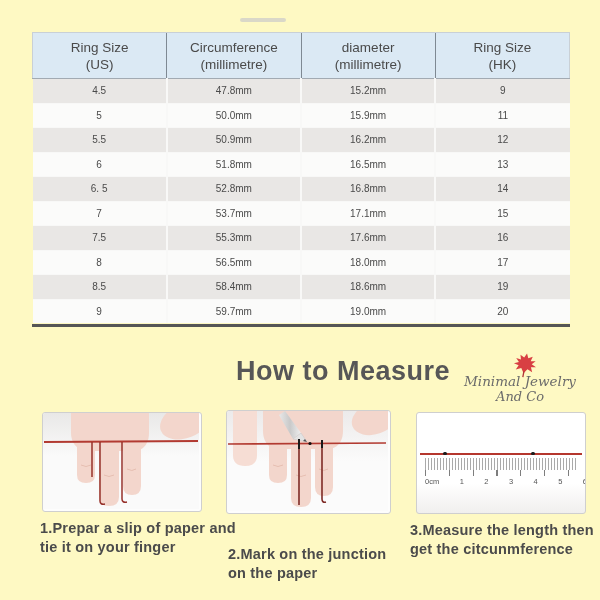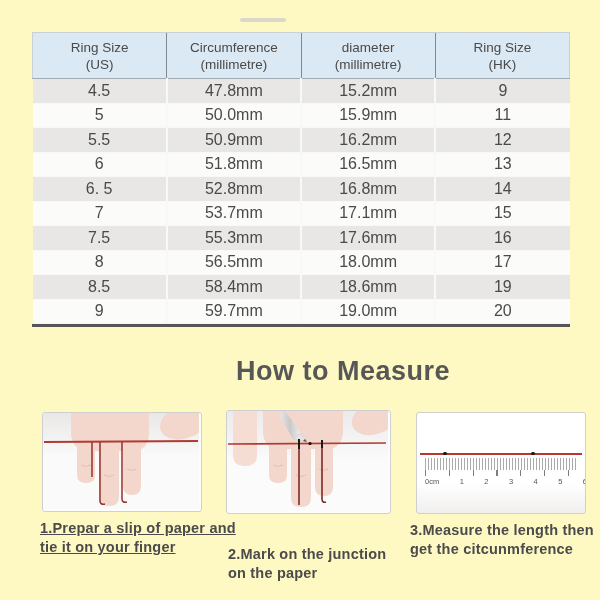--- a/index.html
+++ b/index.html
@@ -18,21 +18,21 @@
   thead th{
     background:#dbe9f4;
     font-size:13.5px;font-weight:normal;color:#4a4a4a;
     padding:6px 0 5px 0;line-height:17px;
     border-top:1px solid #c9d0d6;border-bottom:1px solid #a2aab2;
   }
   thead th:not(:first-child){border-left:1.5px solid #7e8993;}
   thead th:first-child{border-left:1px solid #c9d0d6;}
   thead th:last-child{border-right:1px solid #c9d0d6;}
   tbody td{
-    text-align:center;font-size:16px;height:23.5px;padding:0;
+    text-align:center;font-size:10px;height:23.5px;padding:0;
     border-top:1.5px solid #f8f8f7;
   }
   tbody td:not(:first-child){border-left:2px solid #f8f8f7;text-align:center;}
   tbody tr.gray td{background:#e9e7e5;}
   tbody tr.white td{background:#fbfbfa;}
   .table-underline{height:2.5px;background:#565656;margin-top:1px;}
 
   
   .section-title{
     position:absolute;left:150px;top:356px;width:300px;text-align:right;
@@ -55,21 +55,21 @@
   .p3-dot{position:absolute;top:38.5px;width:3.5px;height:3.5px;background:#1c1c1c;border-radius:50%;}
   .p3-dot.d1{left:26px;}
   .p3-dot.d2{left:114px;}
   .ruler{position:absolute;left:8px;top:45px;width:152px;}
   .ruler-mm{height:12px;background:repeating-linear-gradient(90deg,#949494 0 1px,transparent 1px 3px);opacity:.8;}
   .ruler-cm{height:6px;background:repeating-linear-gradient(90deg,#6f6f6f 0 1.2px,transparent 1.2px 23.8px);opacity:.9;}
   .ruler-labels{display:flex;justify-content:space-between;width:162px;font-size:7.5px;color:#555;margin-top:1px;}
 
   
   .caption{position:absolute;font-size:14.5px;font-weight:600;color:#4b4b4b;line-height:19px;letter-spacing:.2px;}
-  .c1{left:40px;top:519px;width:196px;text-decoration:underline;}
+  .c1{left:40px;top:519px;width:196px;}
   .c2{left:228px;top:545px;width:175px;}
   .c3{left:410px;top:521px;width:190px;}
 </style>
 </head>
 <body>
 
 <div class="canvas">
 
   <div class="top-mark"></div>
 
@@ -156,20 +156,30 @@
             <td>19.0mm</td>
             <td>20</td>
           </tr>
         </tbody>
     </table>
     <div class="table-underline"></div>
   </div>
 
   <div class="section-title">How to Measure</div>
 
+  <div class="logo">
+    <svg class="leaf" viewBox="0 0 20 20">
+      <g transform="rotate(10 10 10)">
+        <path fill="#d84043" d="M10 1 L11.6 4.4 L14.8 2.8 L13.8 6.4 L17.6 5.8 L15 8.6 L18.6 10.2 L14.8 11 L16.4 14.6 L12.4 12.8 L10 16.4 L7.6 12.8 L3.6 14.6 L5.2 11 L1.4 10.2 L5 8.6 L2.4 5.8 L6.2 6.4 L5.2 2.8 L8.4 4.4 Z"></path>
+        <path stroke="#b03338" stroke-width="1" d="M10 15 L10 19.5"></path>
+      </g>
+    </svg>
+    <div class="logo-line1">Minimal Jewelry</div>
+    <div class="logo-line2">And Co</div>
+  </div>
 
   <div class="panel p1">
     <svg width="156" height="96" viewBox="0 0 156 96">
       <defs>
         <linearGradient id="bg1" x1="0" y1="0" x2="0" y2="1">
           <stop offset="0" stop-color="#e9e8e7"></stop>
             <stop offset="0.45" stop-color="#fafafa"></stop>
         </linearGradient>
       </defs>
       <rect width="156" height="96" fill="url(#bg1)"></rect>

